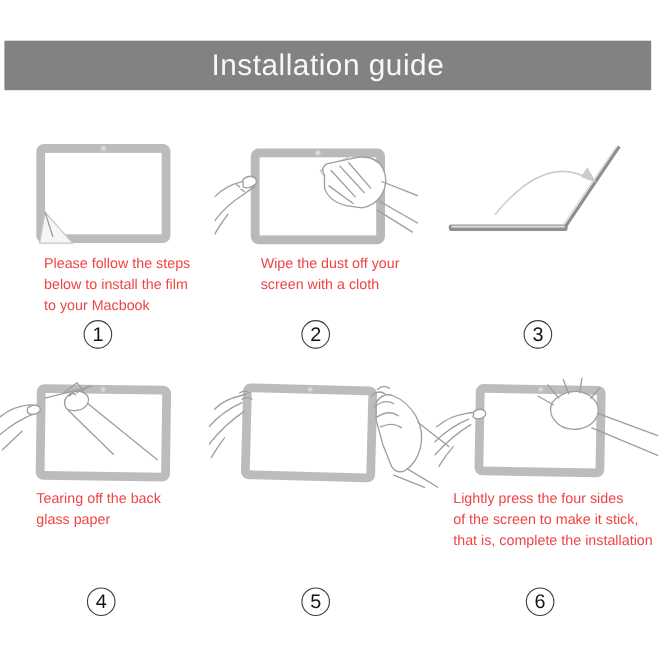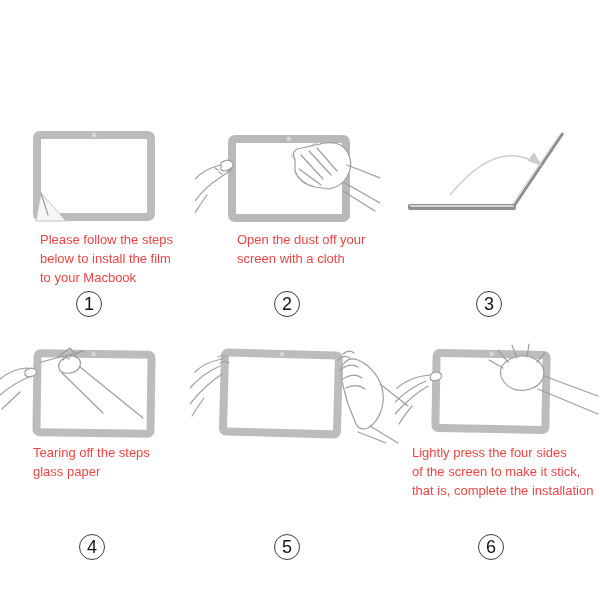--- a/index.html
+++ b/index.html
@@ -14,20 +14,23 @@
          border-radius:50%;display:flex;align-items:center;justify-content:center;
          font-size:18px;color:#141414;background:#fff;}
   .ln{stroke:#9e9e9e;stroke-width:1.2;fill:none;stroke-linecap:round;stroke-linejoin:round;}
   .wh{fill:#ffffff;stroke:#9e9e9e;stroke-width:1.2;stroke-linejoin:round;}
 </style>
 </head>
 <body>
 
 <div class="page">
 
+  <div class="header">
+    <span>Installation guide</span>
+  </div>
 
   <svg class="illus" style="left:28px;top:126px" width="136" height="100" viewBox="0 0 136 100">
     <rect x="5" y="5" width="122" height="90" rx="7" fill="#bcbcbc"></rect>
     <rect x="13" y="13" width="106" height="74" fill="#ffffff"></rect>
     <circle cx="66" cy="9" r="2.5" fill="#d9d9d9" stroke="#c6c6c6" stroke-width="0.8"></circle>
     <path d="M8 95 L38 95 L13 67 Z" fill="#f6f6f6" stroke="#c4c4c4" stroke-width="1"></path>
     <path d="M13 67 L20 89" class="ln" stroke="#d9d9d9"></path>
   </svg>
 
   <svg class="illus" style="left:195px;top:125px" width="185" height="105" viewBox="0 0 185 105">
@@ -113,23 +116,23 @@
     <path class="ln" d="M2 56 Q14 46 28 44 L35 43"></path>
     <path class="ln" d="M0 70 Q14 56 31 49"></path>
     <path class="ln" d="M0 82 Q16 64 33 54"></path>
     <path class="wh" d="M36 42 q6 -4 10 0 q2 4 -3 6 q-5 2 -8 -1 Z"></path>
     <path class="ln" d="M4 92 Q10 82 17 74"></path>
   </svg>
 
   <div class="caption" style="left:40px;top:230px;width:165px">Please follow the steps
 below to install the film
 to your Macbook</div>
-  <div class="caption" style="left:237px;top:230px;width:165px">Open the dust off your
+  <div class="caption" style="left:237px;top:230px;width:165px">Wipe the dust off your
 screen with a cloth</div>
-  <div class="caption" style="left:33px;top:443px;width:165px">Tearing off the steps
+  <div class="caption" style="left:33px;top:443px;width:165px">Tearing off the back
 glass paper</div>
   <div class="caption" style="left:412px;top:443px;width:190px">Lightly press the four sides
 of the screen to make it stick,
 that is, complete the installation</div>
 
   <div class="badge" style="left:76px;top:291px">1</div>
   <div class="badge" style="left:274px;top:291px">2</div>
   <div class="badge" style="left:476px;top:291px">3</div>
   <div class="badge" style="left:79px;top:534px">4</div>
   <div class="badge" style="left:274px;top:534px">5</div>

